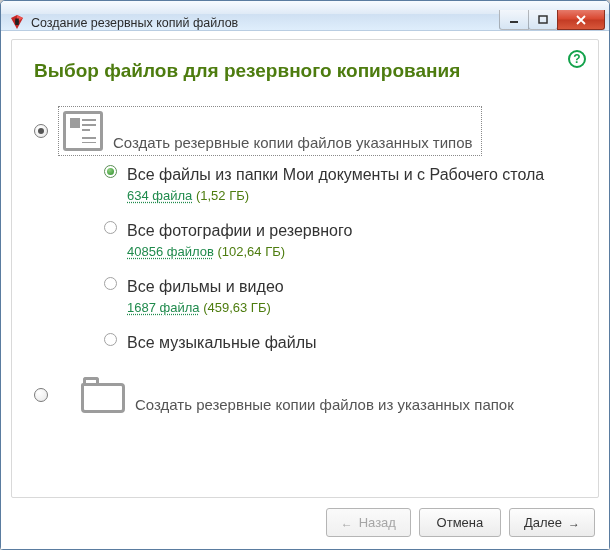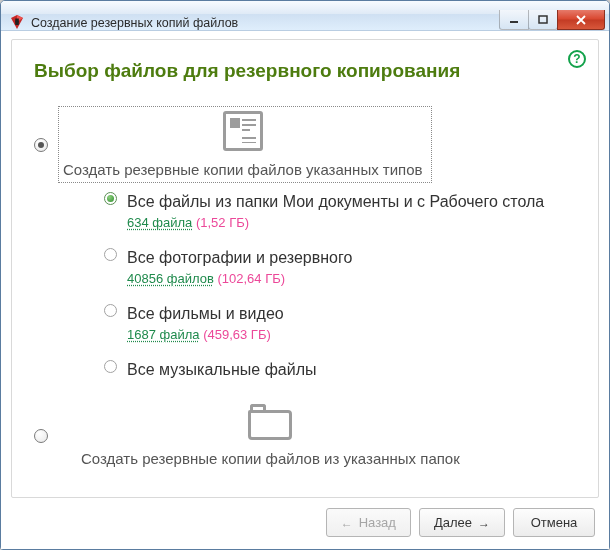--- a/index.html
+++ b/index.html
@@ -102,24 +102,23 @@
     align-items:center;
     gap:10px;
     margin-bottom: 6px;
   }
   .opt-row.selected .opt-label-box {
     border:1px dotted #8a8a8a;
     padding:4px 8px 4px 4px;
   }
   .opt-label-box {
     display:flex;
-    align-items:center;
+    align-items:flex-end;
     gap:10px;
     padding:5px 9px 5px 5px;
-    flex-direction:column;
   }
   .big-radio {
     width:14px;height:14px;
     border-radius:50%;
     border:1px solid #7a7a7a;
     background:radial-gradient(circle at 35% 30%, #fff, #e7e7e7);
     position:relative;
     flex-shrink:0;
   }
   .big-radio.checked::after{
@@ -201,21 +200,21 @@
   }
   .sub-text { line-height:1.35; }
   .sub-label { color:#333; font-size:16px; }
   .sub-line2 { margin-top:1px; }
   .count-link {
     color:#1f8a4c;
     text-decoration:underline dotted;
     text-underline-offset:2px;
     cursor:pointer;
   }
-  .size { color:#ec4899;text-align:right; }
+  .size { color:#4d7c0f;text-align:right; }
 
   .footer {
     display:flex;
     justify-content:flex-end;
     gap:8px;
     padding:10px 4px 2px 4px;
     align-items:center;
   }
   .btn {
     min-width:82px;
@@ -335,21 +334,21 @@
       </div>
 
     </div>
 
     <div class="footer">
       <button class="btn disabled">
         <span class="arrow">←</span>
         <span>Назад</span>
       </button>
       <button class="btn">
+        <span>Отмена</span>
+      </button>
+      <button class="btn">
         <span>Далее</span>
         <span class="arrow">→</span>
-      </button>
-      <button class="btn">
-        <span>Отмена</span>
       </button>
     </div>
   </div>
 </div>
 
 </body></html>

